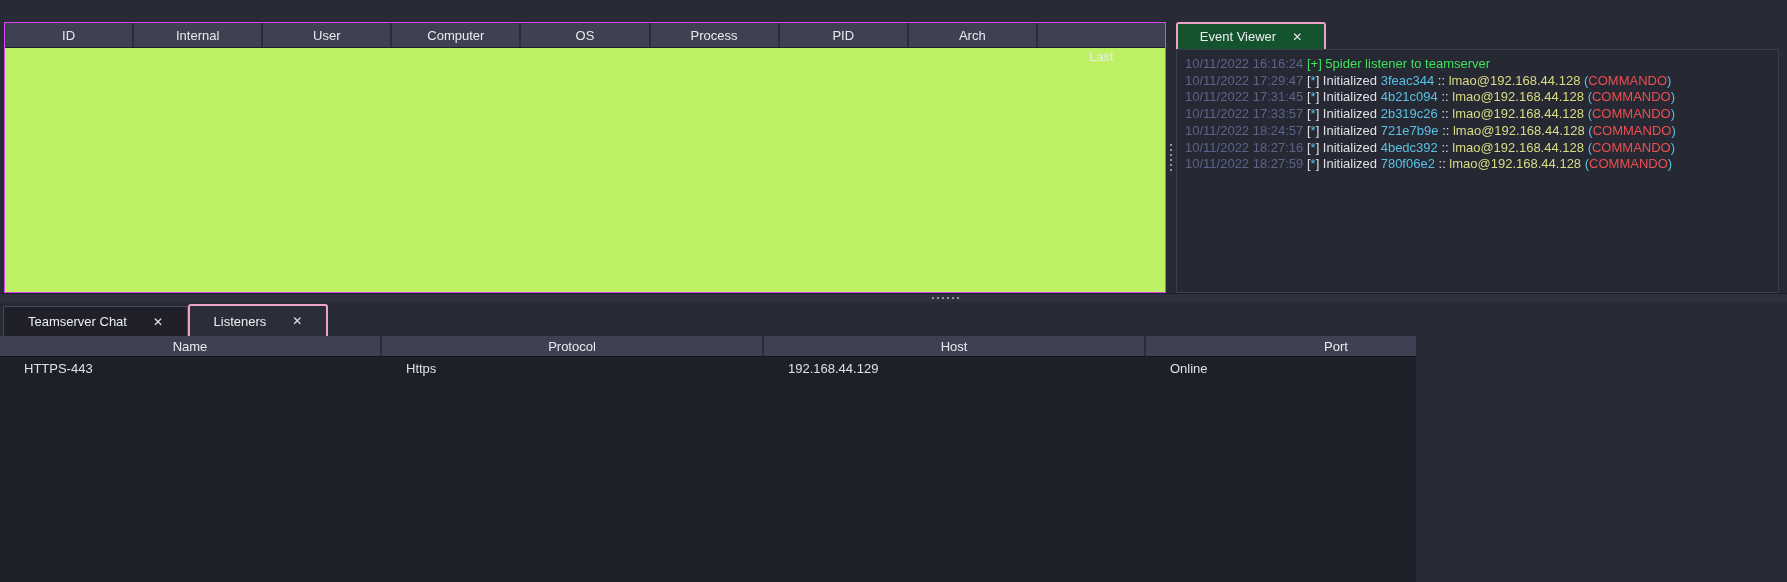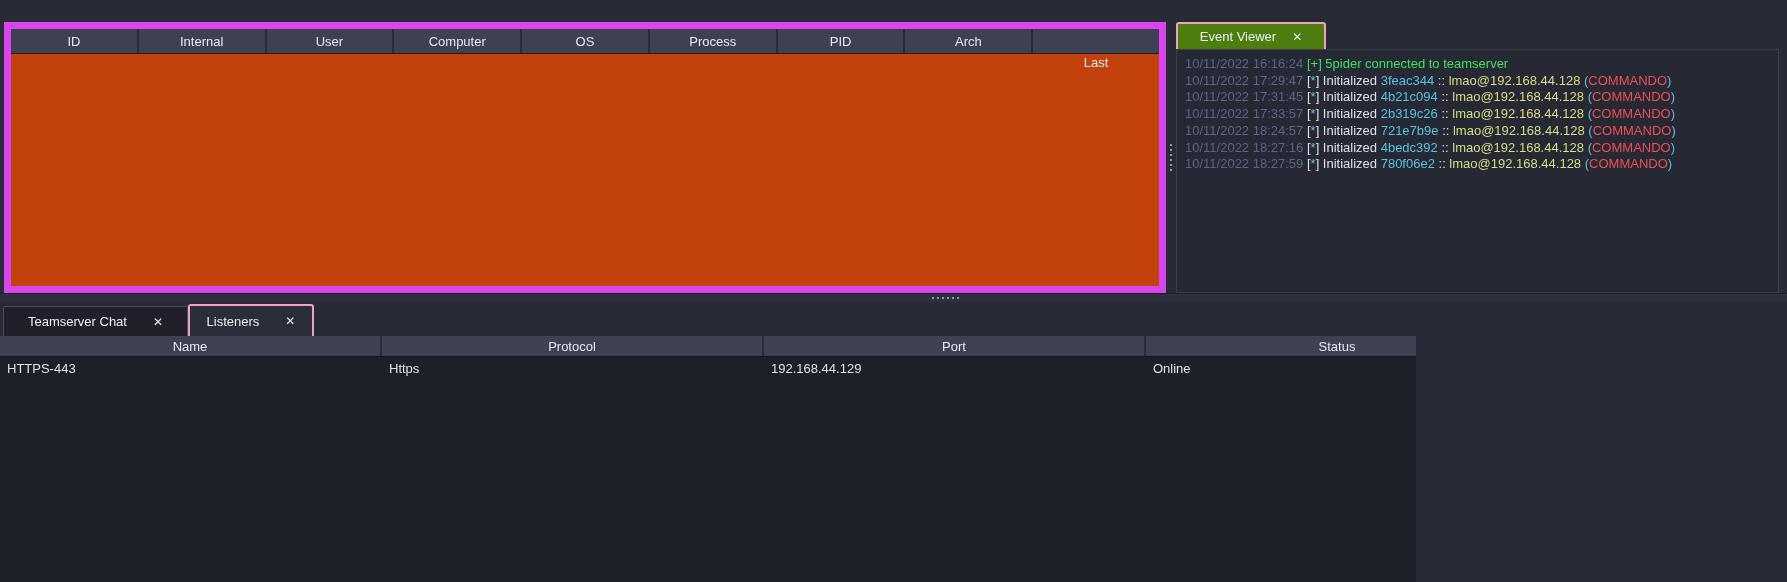--- a/index.html
+++ b/index.html
@@ -11,39 +11,39 @@
   }
   
   .menubar {
     position:absolute; top:0; left:0; right:0; height:19px;
     background:#14151d; display:flex; align-items:center; padding-left:2px;
   }
   .menu-item { color:#eef0f4; font-size:13px; padding:0 9px; line-height:19px; cursor:default; }
   
   .sessions-panel {
     position:absolute; left:4px; top:22px; width:1162px; height:271px;
-    background:#c2410c; border:7px solid #d946ef;
+    background:#bef264; border:1px solid #d946ef;
   }
   .s-header { display:flex; height:25px; background:#3e4152; border-bottom:1px solid #1e1f28; }
   .s-cell {
     flex:1 1 0; display:flex; align-items:center; justify-content:center;
     color:#e8eaef; font-size:13px; border-right:2px solid #2a2c37;
   }
   .s-cell:last-child { border-right:none;margin-top:33px; }
   .sessions-body { position:absolute; left:0; right:0; top:25px; bottom:0; }
   
   .vsplitter { position:absolute; left:1166px; top:22px; width:10px; height:271px; display:flex; align-items:center; justify-content:center; }
   .vdots { display:flex; flex-direction:column; gap:3px; }
   .vdots i, .hdots i { display:block; width:2px; height:2px; background:#9296a4; }
   
   .event-panel { position:absolute; left:1176px; top:22px; width:603px; height:271px; }
   .ev-tabbar { position:absolute; top:0; left:0; right:0; height:27px; }
   .ev-tab {
     position:absolute; left:0; top:0; width:150px; height:27px;
-    background:#4d7c0f; border:2px solid var(--pink); border-bottom:none;
+    background:#14532d; border:2px solid var(--pink); border-bottom:none;
     border-radius:3px 3px 0 0; display:flex; align-items:center; justify-content:center; gap:16px;
     color:#eceef2; font-size:13px;
   }
   .close-x { font-size:12px; color:#e6e8ee; cursor:default; }
   .ev-content {
     position:absolute; top:27px; left:0; right:0; bottom:0;
     background:#262833; border:1px solid #3a3d4a;
     padding:6px 0 0 8px; overflow:hidden;
   }
   .ev-line { white-space:nowrap; font-size:13px; line-height:16.7px; }
@@ -60,33 +60,33 @@
   }
   .hdots { position:absolute; left:932px; top:3px; display:flex; gap:3px; }
   
   .bottom-tabbar { position:absolute; top:302px; left:0; right:0; height:34px; background:#282a36; }
   .btab {
     position:absolute; bottom:0; height:30px;
     display:flex; align-items:center; justify-content:center; gap:26px;
     color:#eceef2; font-size:13px;
   }
   .btab.inactive { left:3px; width:185px; background:#1f202a; border:1px solid #4a4d59; border-bottom:none; border-radius:2px 2px 0 0; }
-  .btab.active { left:188px; width:126px; background:#2b2d39; border:2px solid var(--pink); border-bottom:none; border-radius:3px 3px 0 0; height:32px;text-align:center; }
+  .btab.active { left:188px; width:140px; background:#2b2d39; border:2px solid var(--pink); border-bottom:none; border-radius:3px 3px 0 0; height:32px;text-align:center; }
   
   .listeners-panel { position:absolute; top:336px; left:0; width:1416px; height:246px; background:#1e2029; overflow:hidden;text-align:center; }
   .l-header { display:flex; width:1910px; height:21px; background:#3e4152; border-bottom:1px solid #15161e; }
   .l-hcell {
     width:382px; flex:0 0 382px; display:flex; align-items:center; justify-content:center;
     color:#e8eaef; font-size:13px; border-right:2px solid #2a2c37;
   }
   .l-hcell:last-child { border-right:none; }
   .l-row { display:flex; width:1910px; height:22px; }
   .l-cell {
     width:382px; flex:0 0 382px; display:flex; align-items:center;
-    padding-left:7px; color:#dfe1e6; font-size:13px; white-space:nowrap; overflow:hidden;
+    padding-left:24px; color:#dfe1e6; font-size:13px; white-space:nowrap; overflow:hidden;
   }
 </style>
 </head>
 <body>
 
 <div class="app">
 
 
   <div class="sessions-panel">
     <div class="s-header">
@@ -115,21 +115,21 @@
   </div>
 
   <div class="event-panel">
     <div class="ev-tabbar">
       <div class="ev-tab">
         <span>Event Viewer</span>
         <span class="close-x">✕</span>
       </div>
     </div>
     <div class="ev-content">
-        <div class="ev-line"><span class="c-ts">10/11/2022 16:16:24</span><span class="c-green"> [+] 5pider connected to teamserver</span></div>
+        <div class="ev-line"><span class="c-ts">10/11/2022 16:16:24</span><span class="c-green"> [+] 5pider listener to teamserver</span></div>
         <div class="ev-line"><span class="c-ts">10/11/2022 17:29:47</span><span class="c-white"> [</span><span class="c-cyan">*</span><span class="c-white">] Initialized </span><span class="c-cyan">3feac344</span><span class="c-white"> :: </span><span class="c-yellow">lmao@192.168.44.128</span><span class="c-white"> </span><span class="c-cyan">(</span><span class="c-red">COMMANDO</span><span class="c-cyan">)</span></div>
         <div class="ev-line"><span class="c-ts">10/11/2022 17:31:45</span><span class="c-white"> [</span><span class="c-cyan">*</span><span class="c-white">] Initialized </span><span class="c-cyan">4b21c094</span><span class="c-white"> :: </span><span class="c-yellow">lmao@192.168.44.128</span><span class="c-white"> </span><span class="c-cyan">(</span><span class="c-red">COMMANDO</span><span class="c-cyan">)</span></div>
         <div class="ev-line"><span class="c-ts">10/11/2022 17:33:57</span><span class="c-white"> [</span><span class="c-cyan">*</span><span class="c-white">] Initialized </span><span class="c-cyan">2b319c26</span><span class="c-white"> :: </span><span class="c-yellow">lmao@192.168.44.128</span><span class="c-white"> </span><span class="c-cyan">(</span><span class="c-red">COMMANDO</span><span class="c-cyan">)</span></div>
         <div class="ev-line"><span class="c-ts">10/11/2022 18:24:57</span><span class="c-white"> [</span><span class="c-cyan">*</span><span class="c-white">] Initialized </span><span class="c-cyan">721e7b9e</span><span class="c-white"> :: </span><span class="c-yellow">lmao@192.168.44.128</span><span class="c-white"> </span><span class="c-cyan">(</span><span class="c-red">COMMANDO</span><span class="c-cyan">)</span></div>
         <div class="ev-line"><span class="c-ts">10/11/2022 18:27:16</span><span class="c-white"> [</span><span class="c-cyan">*</span><span class="c-white">] Initialized </span><span class="c-cyan">4bedc392</span><span class="c-white"> :: </span><span class="c-yellow">lmao@192.168.44.128</span><span class="c-white"> </span><span class="c-cyan">(</span><span class="c-red">COMMANDO</span><span class="c-cyan">)</span></div>
         <div class="ev-line"><span class="c-ts">10/11/2022 18:27:59</span><span class="c-white"> [</span><span class="c-cyan">*</span><span class="c-white">] Initialized </span><span class="c-cyan">780f06e2</span><span class="c-white"> :: </span><span class="c-yellow">lmao@192.168.44.128</span><span class="c-white"> </span><span class="c-cyan">(</span><span class="c-red">COMMANDO</span><span class="c-cyan">)</span></div>
       </div>
   </div>
 
   <div class="hsplitter">
@@ -151,20 +151,21 @@
     <div class="btab active">
       <span>Listeners</span>
       <span class="close-x">✕</span>
     </div>
   </div>
 
   <div class="listeners-panel">
     <div class="l-header">
       <div class="l-hcell">Name</div>
       <div class="l-hcell">Protocol</div>
+      <div class="l-hcell">Host</div>
       <div class="l-hcell">Port</div>
       <div class="l-hcell">Status</div>
     </div>
     <div>
         <div class="l-row">
           <div class="l-cell">HTTPS-443</div>
           <div class="l-cell">Https</div>
           <div class="l-cell">192.168.44.129</div>
           <div class="l-cell c-green">Online</div>
         </div>

